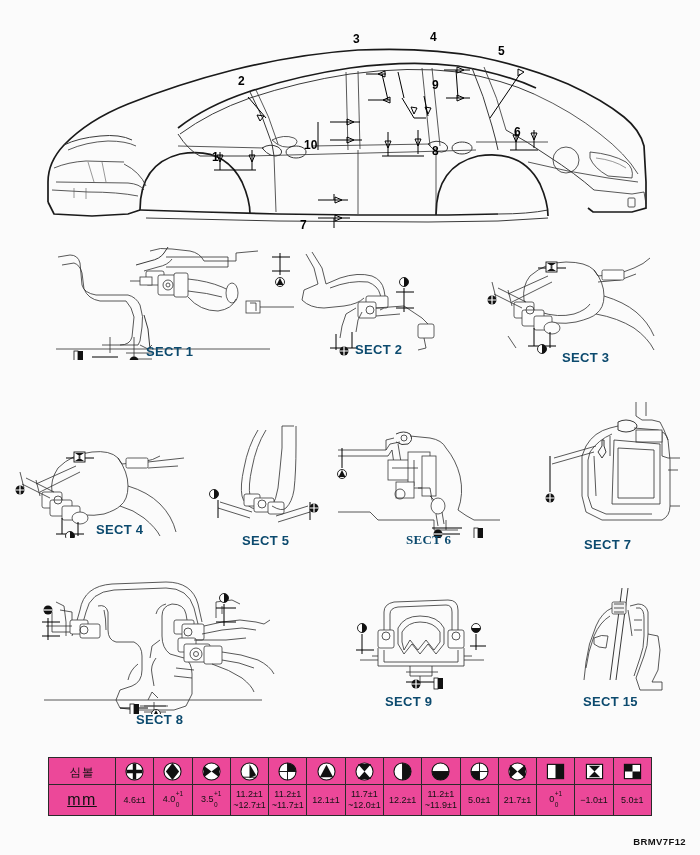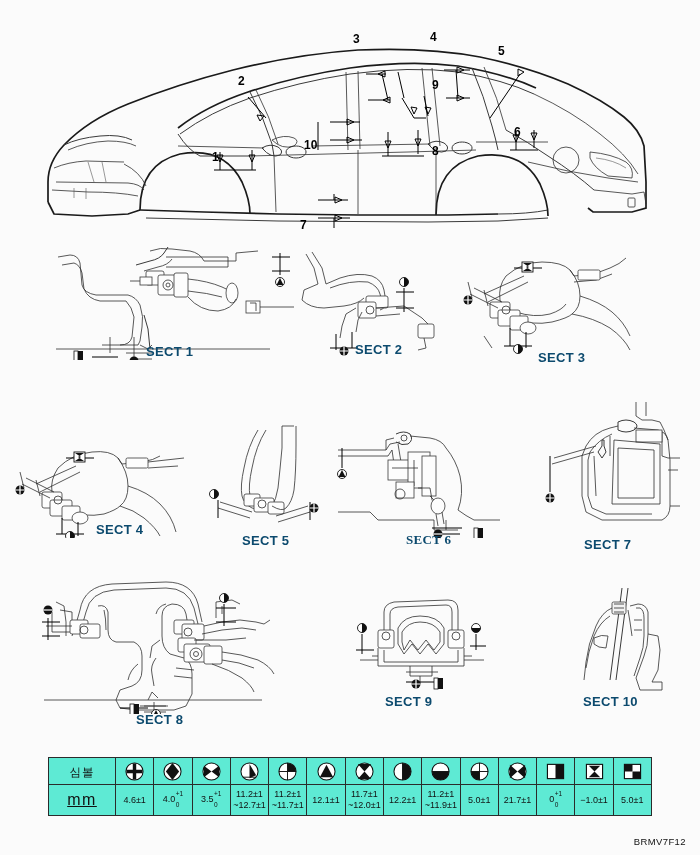--- a/index.html
+++ b/index.html
@@ -54,21 +54,21 @@
   .sect-block { position: absolute; }
   .sect-svg { display: block; }
 
   
   #symbol-table {
     position: absolute;
     left: 48px;
     top: 757px;
     width: 604px;
     border-collapse: collapse;
-    background: #5eead4;
+    background: #ec4899;
     table-layout: fixed;
   }
   #symbol-table td, #symbol-table th {
     border: 1px solid #2b2b2b;
     text-align: center;
     vertical-align: middle;
     padding: 0;
     font-weight: 400;
   }
   #symbol-table .head-cell { height: 26px; }
@@ -115,21 +115,21 @@
     justify-content: center;
     height: 26px;
   }
 
   
   #doc-code {
     position: absolute;
     right: 14px;
     top: 836px;
     font-size: 9.5px;
-    font-weight: 400;
+    font-weight: 700;
     letter-spacing: 0.4px;
     color: #111;
   }
 
   
   .ln   { fill: none; stroke: #2f2f2f; stroke-width: 0.8; }
   .ln-t { fill: none; stroke: #1a1a1a; stroke-width: 1.7; }
   .ln-m { fill: none; stroke: #3a3a3a; stroke-width: 1.0; }
   .ln-l { fill: none; stroke: #555; stroke-width: 0.6; }
   .dim  { fill: none; stroke: #000; stroke-width: 1.0; }
@@ -357,21 +357,21 @@
       <path class="dim" d="M36 84 L36 100 M52 82 L52 98"></path>
       <path class="dim" d="M30 98 L58 98"></path>
       <circle cx="104" cy="32" r="4.5" fill="#fff" stroke="#111" stroke-width="0.9"></circle>
       <path d="M104 27.5 A4.5 4.5 0 0 1 104 36.5 Z" fill="#111"></path>
       <circle cx="44" cy="101" r="4.5" fill="#111"></circle>
       <path d="M39.5 101 L48.5 101 M44 96.5 L44 105.5" stroke="#fff" stroke-width="1.2"></path>
     </svg>
     <span class="sect-label" style="left:55px; top:92px;">SECT 2</span>
   </div>
 
-  <div class="sect-block" style="left:454px; top:252px;">
+  <div class="sect-block" style="left:478px; top:252px;">
     <svg class="sect-svg" width="190" height="106" viewBox="0 0 190 106">
       <path class="ln" d="M52 24 Q68 10 88 10 Q108 10 116 18 L120 24"></path>
       <path class="ln" d="M120 24 L140 22 L156 16 Q166 12 172 6"></path>
       <path class="ln" d="M120 30 L142 28 L158 22"></path>
       <rect class="fillw" x="124" y="18" width="22" height="10" rx="1.5"></rect>
       <path class="ln" d="M116 18 Q126 30 126 44 Q126 56 118 62"></path>
       <path class="ln" d="M52 24 Q44 34 46 48 Q48 60 58 66"></path>
       <path class="ln" d="M58 66 Q78 74 98 70 Q114 66 118 62"></path>
       <path class="ln" d="M62 60 Q80 66 96 62 Q108 58 112 52"></path>
       <path class="ln" d="M126 44 Q146 50 158 60 Q170 70 176 84"></path>
@@ -643,21 +643,21 @@
       <path class="ln" d="M70 22 L74 22 Q78 24 78 32 L78 50 Q78 62 74 72 L68 90"></path>
       <path class="ln" d="M82 48 L92 50 L94 64 L92 84 L86 96"></path>
       <path class="ln" d="M86 96 L96 96 L96 104 L74 104"></path>
       <path class="ln" d="M70 92 L74 104"></path>
       <path class="ln" d="M46 22 Q36 26 30 40 Q22 58 20 76 L18 94"></path>
       <path class="ln" d="M44 30 Q34 36 28 50 Q22 66 20 82"></path>
       <path class="ln" d="M28 52 Q36 48 42 50 L40 62 Q32 62 28 58 Z"></path>
       <path class="ln" d="M62 24 L64 36 L66 50"></path>
       <path class="ln" d="M68 34 L76 34 M68 44 L76 44"></path>
     </svg>
-    <span class="sect-label" style="left:17px; top:108px;">SECT 10</span>
+    <span class="sect-label" style="left:17px; top:108px;">SECT 15</span>
   </div>
 
   <table id="symbol-table">
     <tbody>
       <tr>
         <td class="head-cell" style="width:66px;">
           <span class="hdr-label">심볼</span>
         </td>
 
         <td class="head-cell">

